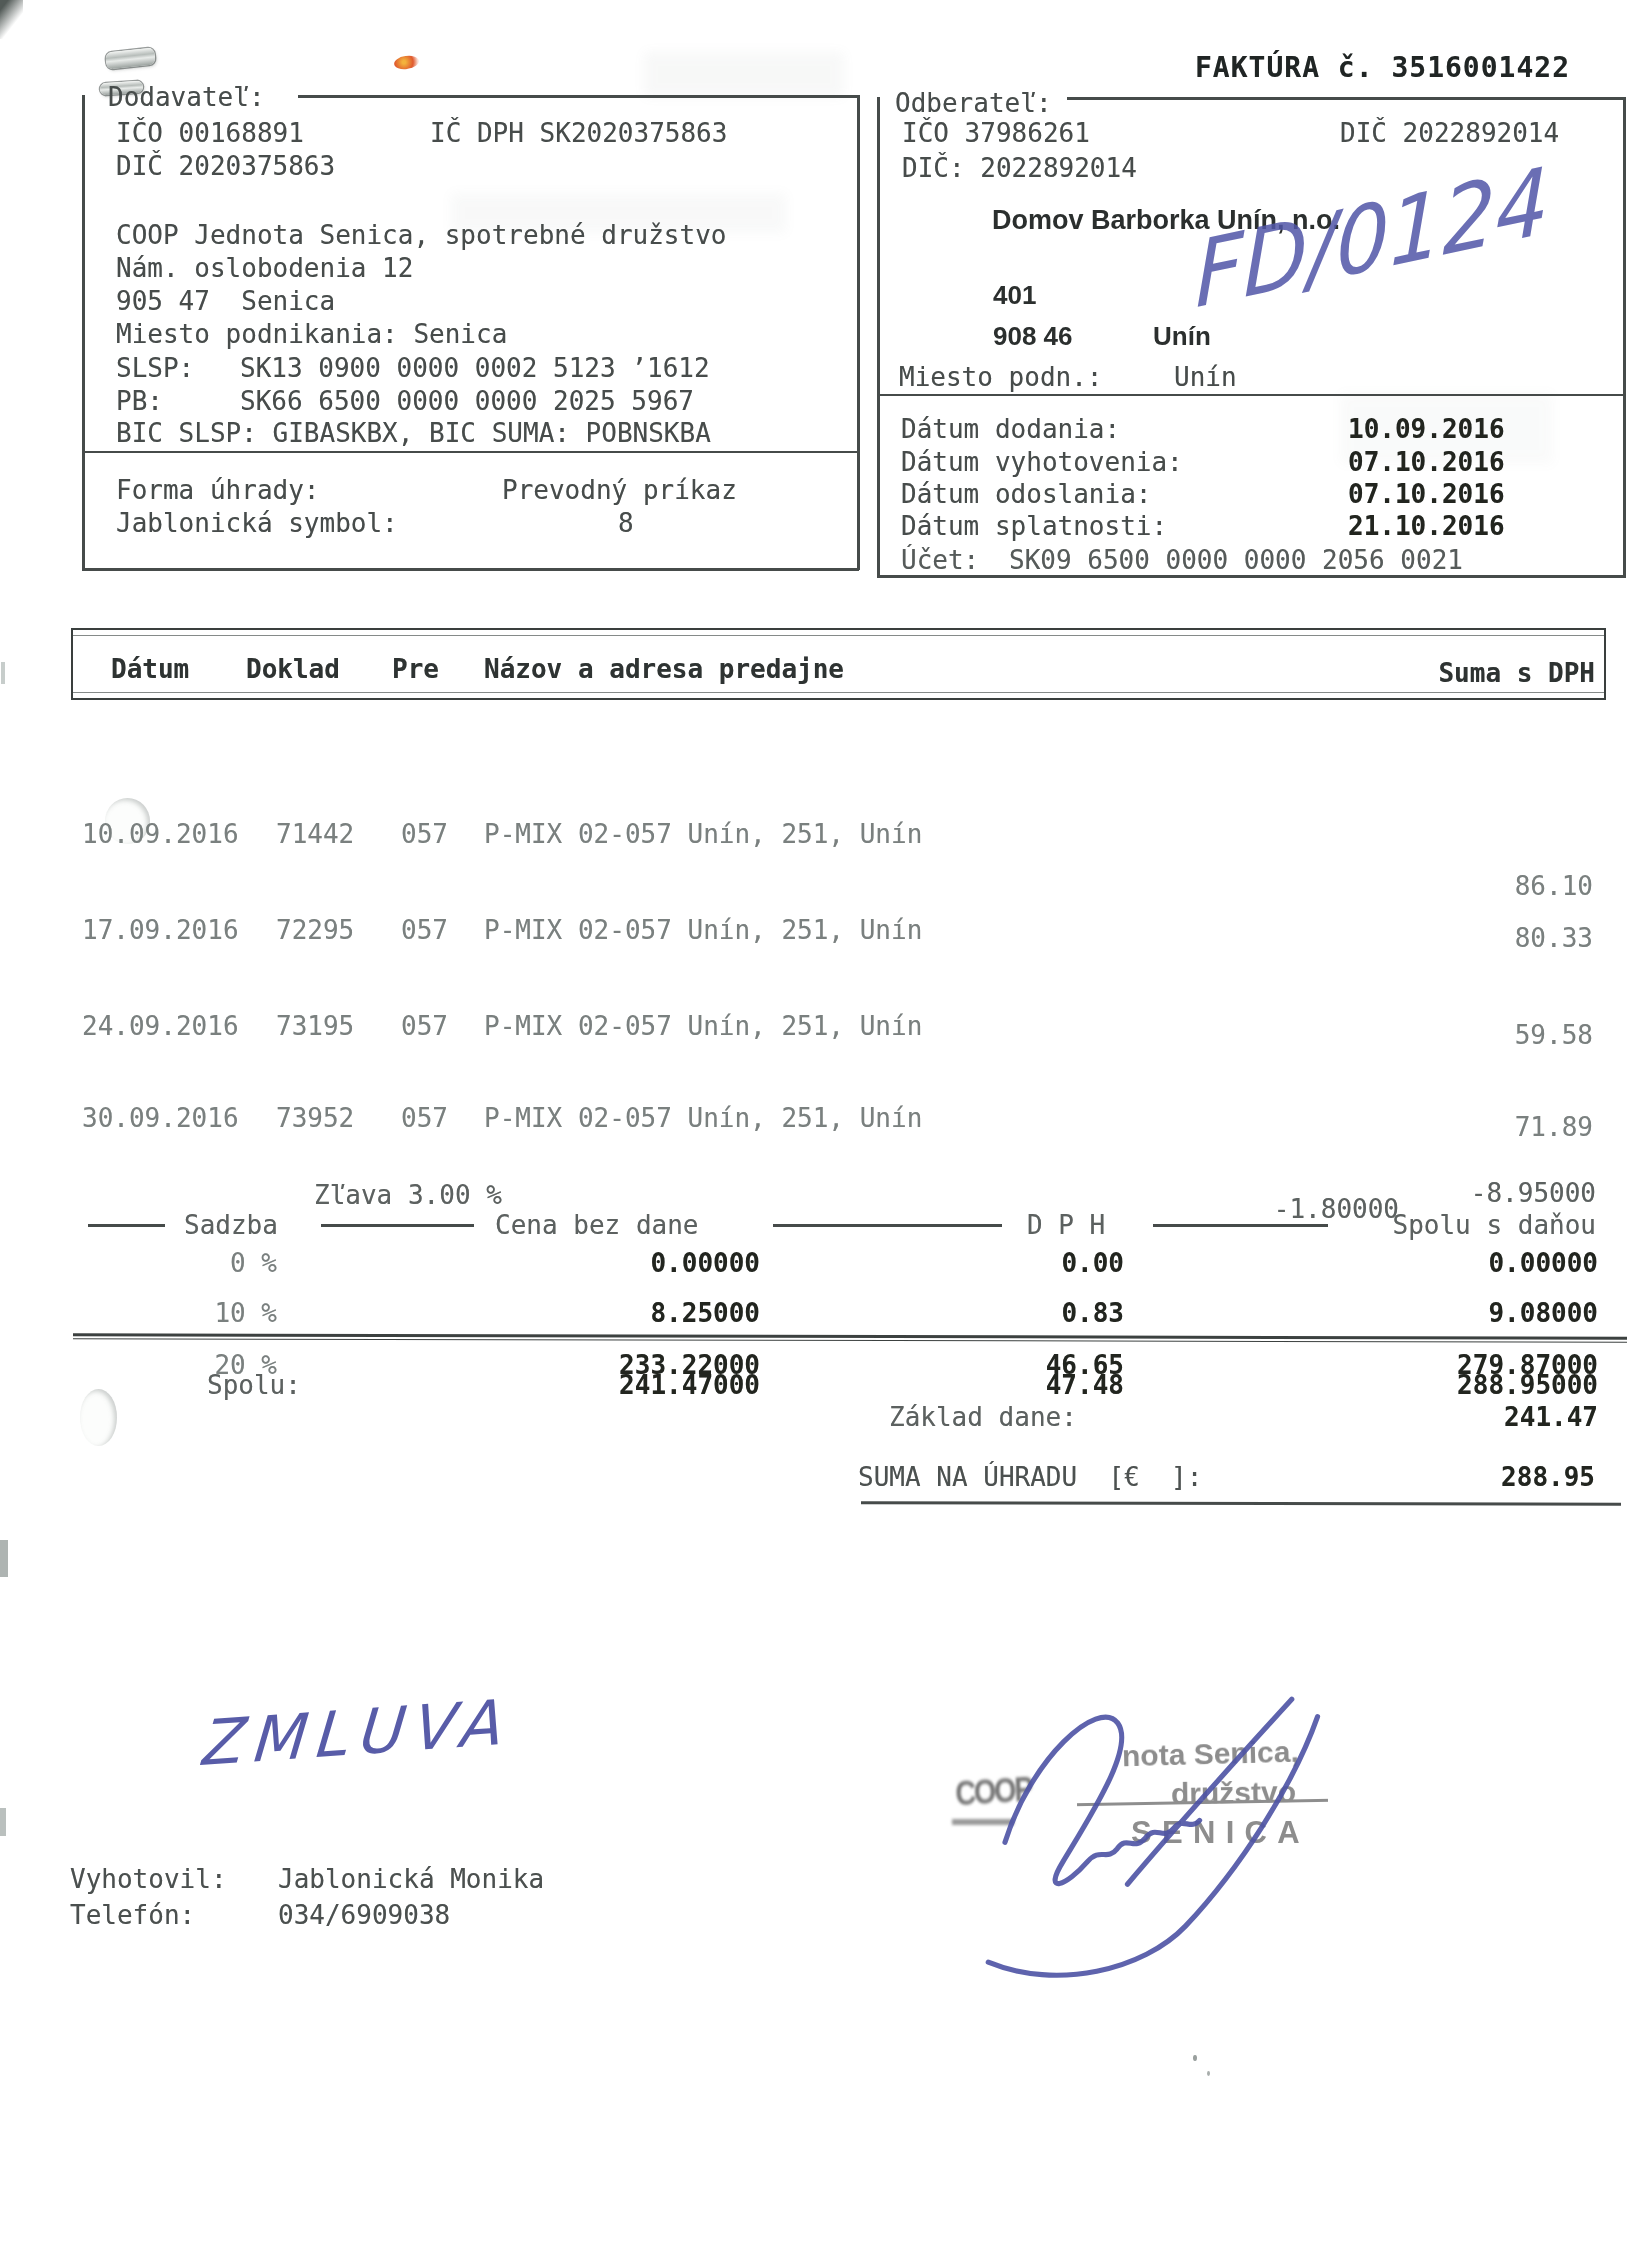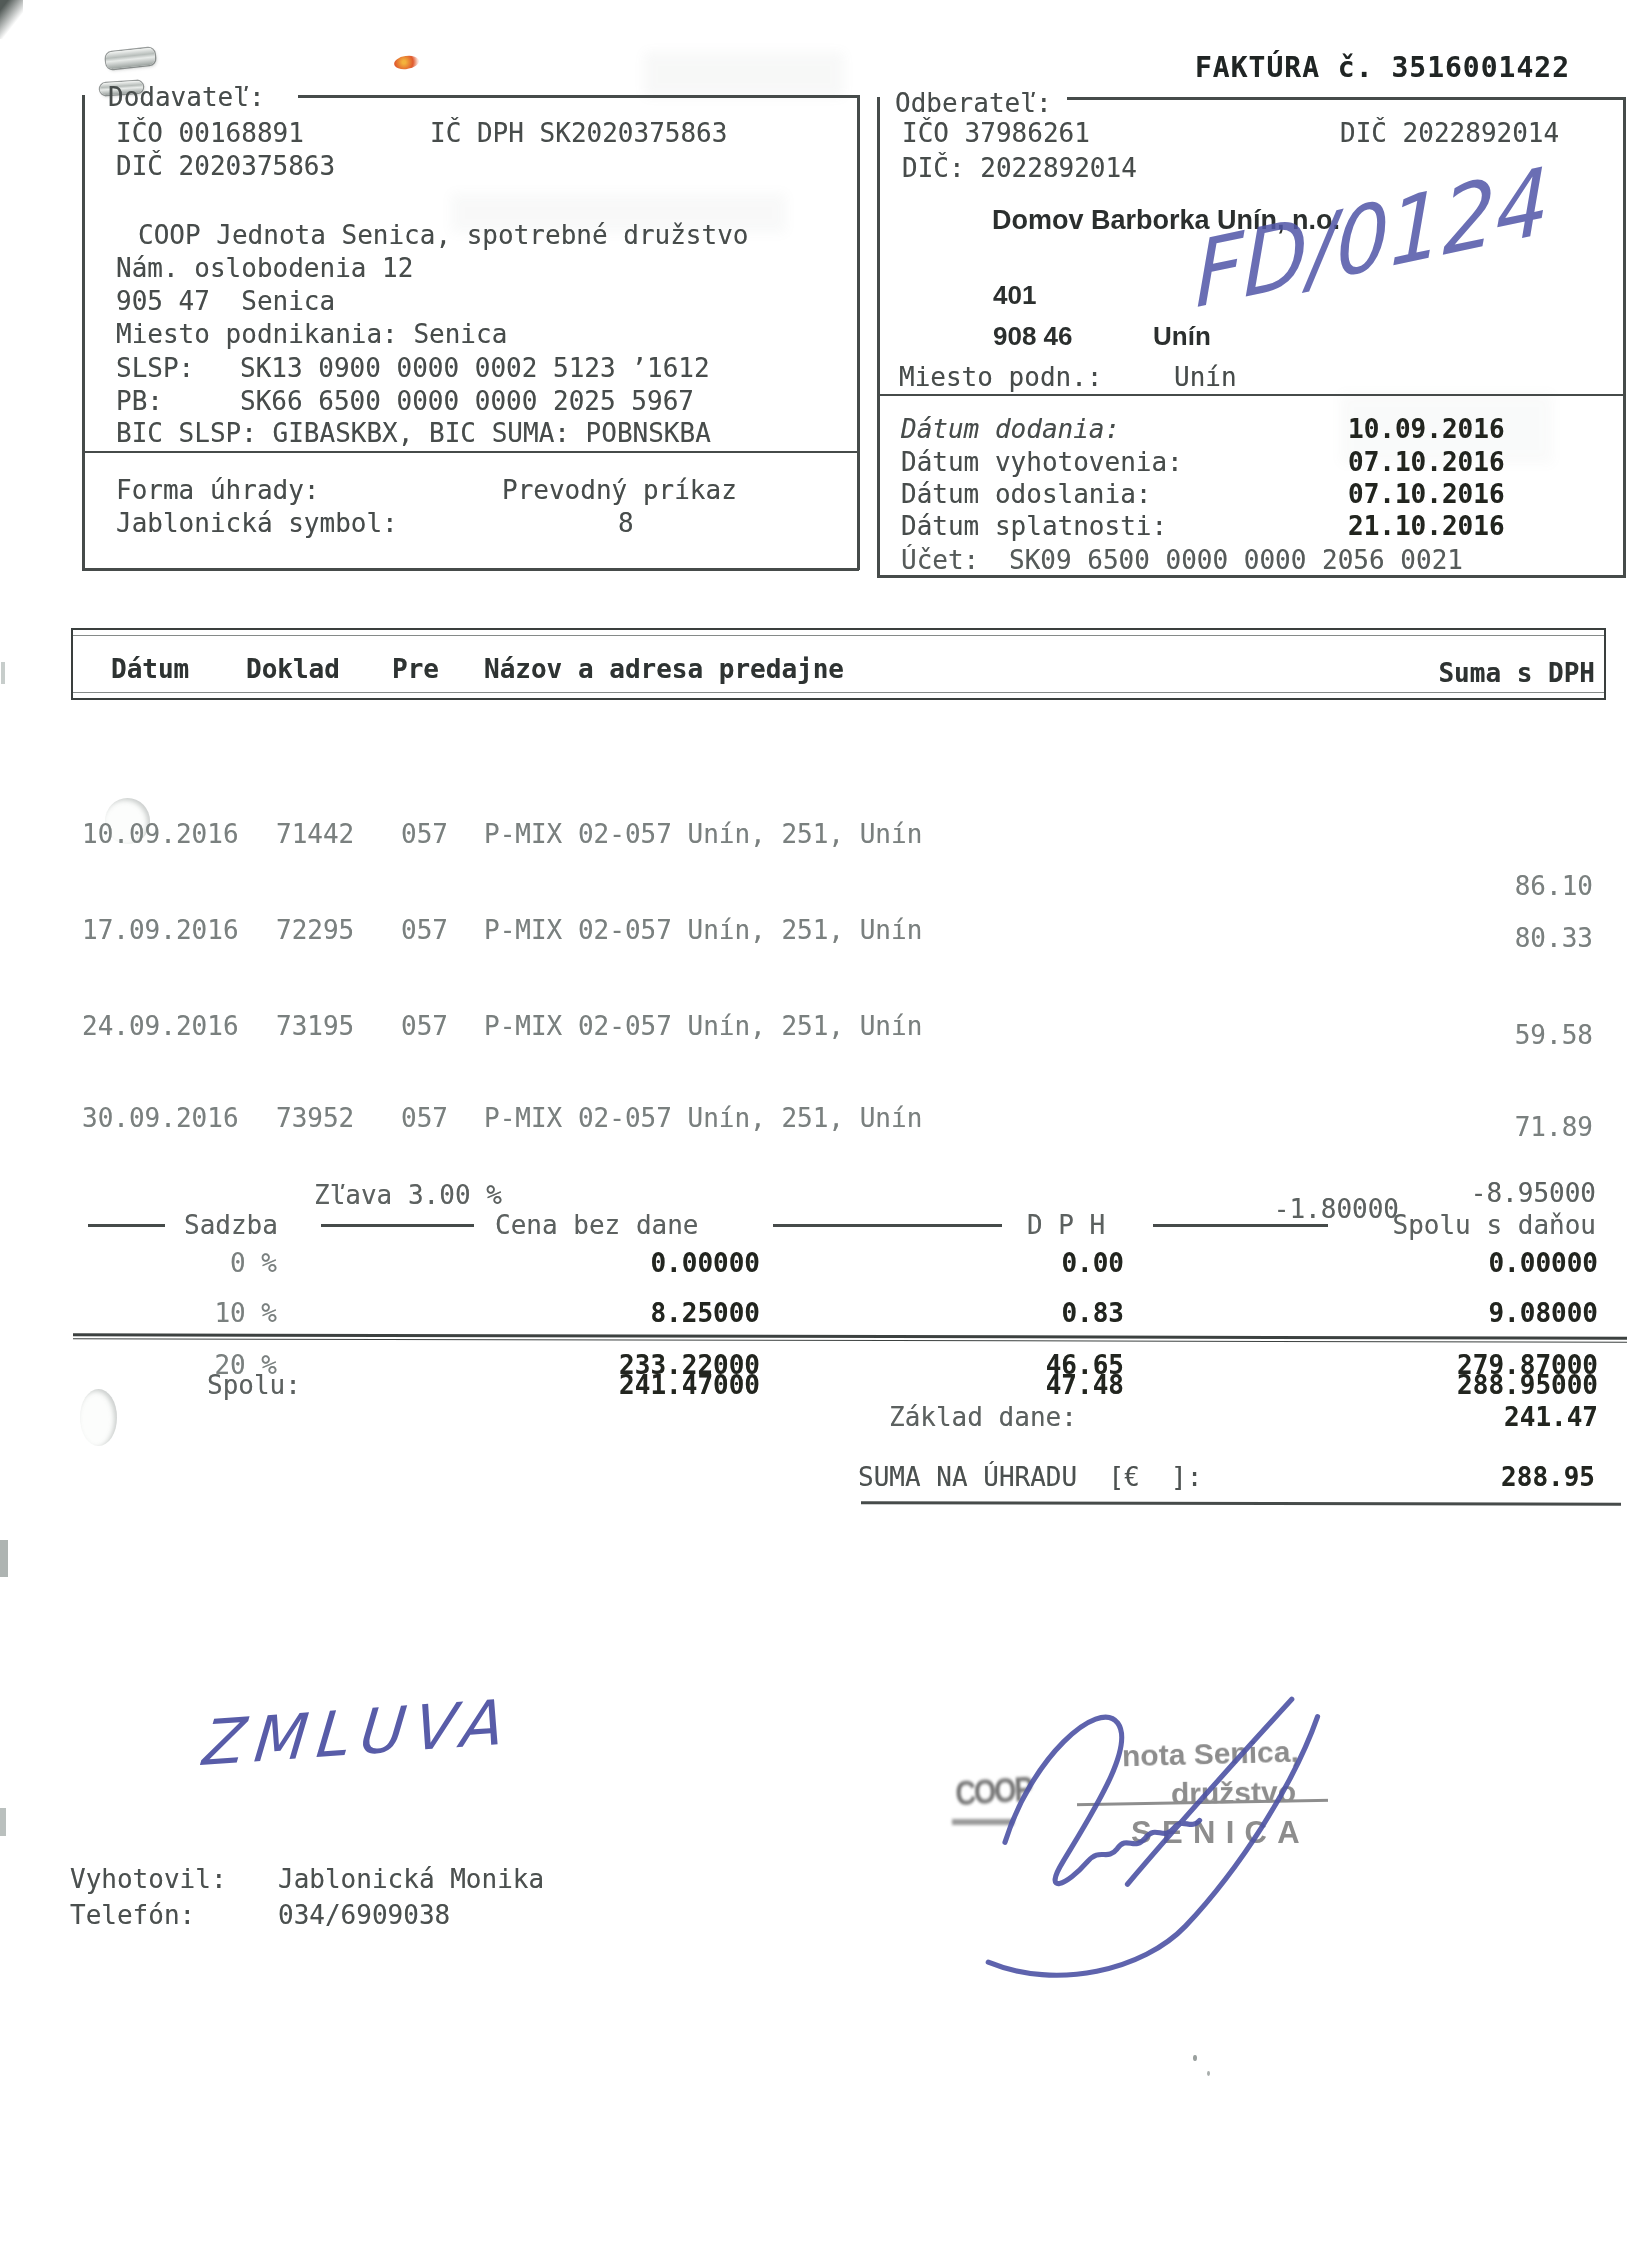--- a/index.html
+++ b/index.html
@@ -50,21 +50,21 @@
     <span class="t mono" style="left:108px;top:84px;">Dodavateľ:</span>
     <div class="rule" style="left:298px;top:95px;width:562px;height:2.6px;"></div>
     <div class="rule" style="left:82px;top:95px;width:2.6px;height:475px;"></div>
     <div class="rule" style="left:857px;top:95px;width:2.6px;height:475px;"></div>
     <div class="rule" style="left:82px;top:568px;width:777px;height:2.6px;"></div>
     <div class="rule" style="left:82px;top:451px;width:777px;height:1.9px;"></div>
 
     <span class="t mono" style="left:116px;top:120px;">IČO 00168891</span>
     <span class="t mono" style="left:430px;top:120px;">IČ DPH SK2020375863</span>
     <span class="t mono" style="left:116px;top:153px;">DIČ 2020375863</span>
-    <span class="t mono" style="left:116px;top:222px;margin-left:22px;">COOP Jednota Senica, spotrebné družstvo</span>
+    <span class="t mono" style="left:116px;top:222px;">COOP Jednota Senica, spotrebné družstvo</span>
     <span class="t mono" style="left:116px;top:255px;">Nám. oslobodenia 12</span>
     <span class="t mono" style="left:116px;top:288px;">905 47  Senica</span>
     <span class="t mono" style="left:116px;top:321px;text-align:center;">Miesto podnikania: Senica</span>
     <span class="t mono" style="left:116px;top:355px;">SLSP:</span>
     <span class="t mono" style="left:240px;top:355px;">SK13 0900 0000 0002 5123 ’1612</span>
     <span class="t mono" style="left:116px;top:388px;">PB:</span>
     <span class="t mono" style="left:240px;top:388px;">SK66 6500 0000 0000 2025 5967</span>
     <span class="t mono" style="left:116px;top:420px;">BIC SLSP: GIBASKBX, BIC SUMA: POBNSKBA</span>
     <span class="t mono" style="left:116px;top:477px;">Forma úhrady:</span>
     <span class="t mono" style="left:502px;top:477px;">Prevodný príkaz</span>
@@ -83,21 +83,21 @@
     <span class="t mono" style="left:902px;top:120px;">IČO 37986261</span>
     <span class="t mono" style="left:1340px;top:120px;">DIČ 2022892014</span>
     <span class="t mono" style="left:902px;top:155px;">DIČ: 2022892014</span>
     <span class="t sans-b" style="left:992px;top:207px;font-size:27px;">Domov Barborka Unín, n.o.</span>
     <span class="t sans-b" style="left:993px;top:282px;font-size:26px;">401</span>
     <span class="t sans-b" style="left:993px;top:323px;font-size:26px;">908 46</span>
     <span class="t sans-b" style="left:1153px;top:323px;font-size:26px;">Unín</span>
     <span class="t mono" style="left:899px;top:364px;">Miesto podn.:</span>
     <span class="t mono" style="left:1174px;top:364px;">Unín</span>
 
-    <span class="t mono" style="left:901px;top:416px;font-style:italic;">Dátum dodania:</span>
+    <span class="t mono" style="left:901px;top:416px;">Dátum dodania:</span>
     <span class="t mono val-b" style="left:1348px;top:416px;">10.09.2016</span>
     <span class="t mono" style="left:901px;top:449px;">Dátum vyhotovenia:</span>
     <span class="t mono val-b" style="left:1348px;top:449px;">07.10.2016</span>
     <span class="t mono" style="left:901px;top:481px;">Dátum odoslania:</span>
     <span class="t mono val-b" style="left:1348px;top:481px;">07.10.2016</span>
     <span class="t mono" style="left:901px;top:513px;">Dátum splatnosti:</span>
     <span class="t mono val-b" style="left:1348px;top:513px;">21.10.2016</span>
     <span class="t mono" style="left:901px;top:547px;color:#565b5a;">Účet:</span>
     <span class="t mono" style="left:1009px;top:547px;color:#565b5a;">SK09 6500 0000 0000 2056 0021</span>
   </div>

